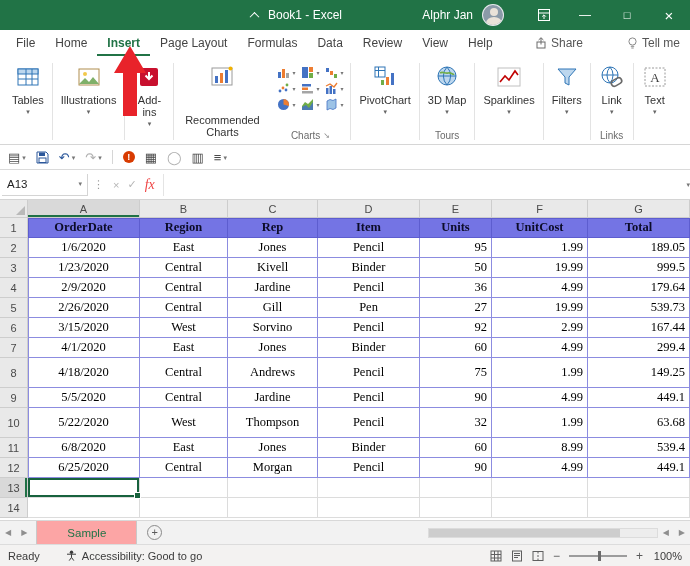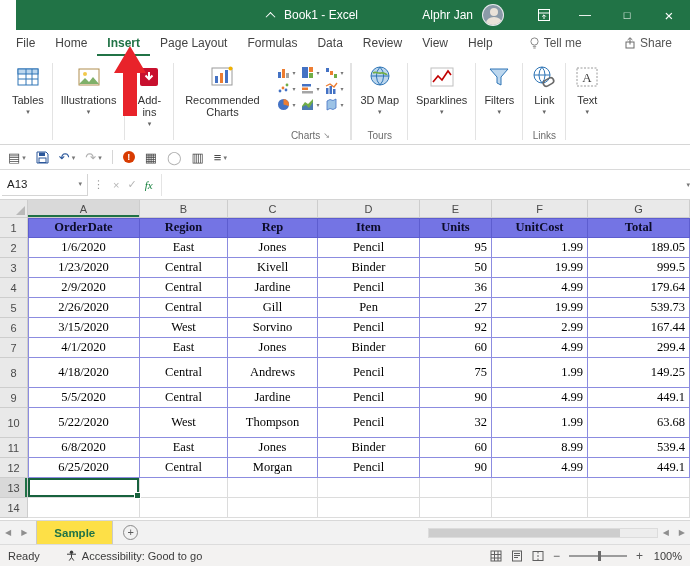--- a/index.html
+++ b/index.html
@@ -1,20 +1,20 @@
 <!DOCTYPE html>
 <html><head>
 <meta charset="utf-8">
 <style>
   * { box-sizing: border-box; margin: 0; padding: 0; }
   html,body { width:690px; height:566px; font-family:"Liberation Sans",sans-serif; }
   .app { width:690px; height:566px; display:flex; flex-direction:column; background:#fff; overflow:hidden; position:relative; }
 
   
-  .titlebar { flex:0 0 30px; background:#217346; color:#fff; display:flex; align-items:center; font-size:12px;margin-left:16px; }
+  .titlebar { flex:0 0 30px; background:#217346; color:#fff; display:flex; align-items:center; font-size:12px; }
   .tb-left-spacer { flex:0 0 246px; }
   .tb-chev { display:inline-flex; align-items:center; justify-content:center; width:16px; height:16px; margin-right:6px; cursor:pointer; }
   .chev-up { width:7px; height:7px; border-left:1.6px solid #fff; border-top:1.6px solid #fff; transform:rotate(45deg) translate(1px,1px); display:inline-block; }
   .tb-title { white-space:nowrap; }
   .tb-flex { flex:1; }
   .tb-user { margin-right:9px; white-space:nowrap; cursor:pointer; }
   .avatar { width:22px; height:22px; border-radius:50%; background:#8a9aa8; border:1px solid rgba(255,255,255,.8); position:relative; overflow:hidden; margin-right:32px; cursor:pointer; }
   .avatar::before { content:""; position:absolute; left:6.5px; top:3px; width:8px; height:8px; border-radius:50%; background:#e9e2d8; }
   .avatar::after { content:""; position:absolute; left:2.5px; top:12px; width:16px; height:12px; border-radius:50%; background:#e9e2d8; }
   .tb-rdo { width:16px; height:16px; display:inline-flex; align-items:center; justify-content:center; margin-right:12px; cursor:pointer; }
@@ -30,21 +30,21 @@
   .rtab.tellme { margin-left:16px; }
   .rtab.share { margin-left:auto; margin-right:8px; }
 
   
   .ribbon { flex:0 0 88px; background:#fff; border-bottom:1px solid #d6d6d6; display:flex; align-items:stretch; padding:2px 0 0 4px; overflow:hidden; position:relative; }
   .rgroup { display:flex; flex-direction:column; align-items:center; padding:2px 5px 0; }
   .rsep { flex:0 0 1px; background:#e3e3e3; margin:4px 0; }
   .bigbtn { display:flex; flex-direction:column; align-items:center; gap:2px; background:none; border:none; padding:3px 3px 0; font-family:"Liberation Sans",sans-serif; font-size:11px; color:#333; cursor:pointer; }
   .blabel { line-height:1.1; text-align:center; }
   .blabel.narrow { max-width:32px; }
-  .blabel.wide { max-width:80px; }
+  .blabel.wide { max-width:80px;margin-top:20px; }
   .bcaret { font-size:7px; color:#666; line-height:1; }
   .glabel-row { margin-top:auto; padding:1px 0 3px; display:flex; align-items:center; gap:3px; font-size:10px; color:#6b6b6b; }
   .launcher { font-size:8px; color:#8a8a8a; cursor:pointer; }
   .charts-grid { display:grid; grid-template-columns:repeat(3,1fr); gap:1px 2px; padding-top:4px; }
   .minibtn { display:flex; align-items:center; gap:2px; padding:1px 2px; background:none; border:none; cursor:pointer; }
   .minicaret { font-size:6px; color:#777; }
 
   
   .red-arrow { position:absolute; left:113px; top:46px; z-index:50; pointer-events:none; }
 
@@ -56,21 +56,21 @@
   .qundo { color:#2b579a; }
   .qalert { background:#d83b01; color:#fff; width:12px; height:12px; border-radius:50%; font-size:9px; font-weight:bold; display:inline-flex; align-items:center; justify-content:center; }
   .qdiv { width:1px; height:14px; background:#d6d6d6; }
 
   
   .fbar { flex:0 0 30px; display:flex; align-items:center; border-bottom:1px solid #d4d4d4; background:#fff; }
   .namebox { width:86px; height:22px; margin-left:2px; display:flex; align-items:center; justify-content:space-between; padding:0 5px; border:1px solid #d4d4d4; border-top:none; border-left:none; font-size:11.5px; color:#222; cursor:pointer; }
   .ncaret { font-size:7px; color:#777; }
   .fdots { color:#9a9a9a; font-size:11px; margin:0 5px; cursor:col-resize; }
   .fbtn { color:#b5b5b5; font-size:11px; margin:0 4px; cursor:pointer; }
-  .fbtn.fx { color:#15803d; font-style:italic; font-family:"Liberation Serif",serif; font-size:11px; }
+  .fbtn.fx { color:#ef4444; font-style:italic; font-family:"Liberation Serif",serif; font-size:14px; }
   .finput { flex:1; height:22px; border-left:1px solid #e4e4e4; margin-left:4px; font-size:12px; padding:3px 5px; color:#000; }
   .fexpand { font-size:7px; color:#777; margin-left:4px; cursor:pointer; }
 
   
   .gridwrap { flex:1 1 auto; overflow:hidden; background:#fff; }
   #grid-table { border-collapse:separate; border-spacing:0; table-layout:fixed; width:690px; }
   #grid-table th, #grid-table td { padding:0 4px; overflow:hidden; white-space:nowrap; }
   .corner, .colhdr, .rowhdr { background:#e9e9e9; border-right:1px solid #cdcdcd; border-bottom:1px solid #cdcdcd; font-weight:normal; font-size:11px; color:#4a4a4a; text-align:center; padding:0; cursor:pointer; }
   .colhdr.hl { background:#d9d9d9; box-shadow:inset 0 -2px 0 #1f7145; }
   .rowhdr.hl { background:#d9d9d9; box-shadow:inset -2px 0 0 #1f7145; }
@@ -81,21 +81,21 @@
   .fmt { border-right-color:#8c8ce0; border-bottom-color:#8c8ce0; }
   .fmt.col-a { box-shadow:inset 1px 0 0 #8c8ce0;text-align:center; }
   .thdr { background:#7474e4; border-right-color:#5d5dcf; border-bottom-color:#5d5dcf; font-weight:bold; text-align:center; color:#0c0c28; box-shadow:inset 0 1px 0 #5d5dcf; }
   .thdr.col-a { box-shadow:inset 0 1px 0 #5d5dcf, inset 1px 0 0 #5d5dcf; }
   .acell { box-shadow:inset 0 0 0 2px #17623d; position:relative; overflow:visible !important; }
   .acell::after { content:""; position:absolute; right:-2px; bottom:-2px; width:5px; height:5px; background:#17623d; border:1px solid #fff; z-index:3; }
 
   
   .sheetbar { flex:0 0 24px; background:#f2f2f2; border-top:1px solid #d8d8d8; display:flex; align-items:center; font-size:11.5px; }
   .snav { color:#8f8f8f; font-size:8px; padding:0 5px; cursor:pointer; }
-  .stab { height:100%; background:#fde047; border-left:1px solid #c9c9c9; border-right:1px solid #c9c9c9; display:flex; align-items:center; padding:0 17px; margin-left:4px; color:#217346; font-weight:bold; cursor:pointer; }
+  .stab { height:100%; background:#fca5a5; border-left:1px solid #c9c9c9; border-right:1px solid #c9c9c9; display:flex; align-items:center; padding:0 30px; margin-left:4px; color:#217346; font-weight:normal; cursor:pointer; }
   .newsheet { width:15px; height:15px; border:1px solid #8a8a8a; border-radius:50%; display:inline-flex; align-items:center; justify-content:center; color:#5a5a5a; font-size:11px; margin-left:10px; cursor:pointer; line-height:1; }
   .hscroll { margin-left:auto; display:flex; align-items:center; width:262px; height:100%; }
   .htrack { flex:1; height:10px; background:#ededed; border:1px solid #dcdcdc; display:flex; }
   .hthumb { width:84%; height:100%; background:#cdcdcd; cursor:pointer; }
 
   
   .statusbar { flex:0 0 22px; background:#f3f2f1; border-top:1px solid #dcdcdc; display:flex; align-items:center; font-size:11px; color:#3b3b3b; padding:0 8px; }
   .sready { margin-right:26px; }
   .sacc { display:inline-flex; align-items:center; gap:5px; cursor:pointer; }
   .sright { margin-left:auto; display:flex; align-items:center; gap:9px; }
@@ -134,34 +134,34 @@
   <div class="tabrow">
     <div class="rtab">File</div>
     <div class="rtab">Home</div>
     <div class="rtab active">Insert</div>
     <div class="rtab">Page Layout</div>
     <div class="rtab">Formulas</div>
     <div class="rtab">Data</div>
     <div class="rtab">Review</div>
     <div class="rtab">View</div>
     <div class="rtab">Help</div>
+    <div class="rtab iconic share">
+      <svg width="12" height="12" viewBox="0 0 12 12">
+          <rect x="2" y="5" width="8" height="6" fill="none" stroke="#6a6a6a"></rect>
+          <path d="M6 7.5V1M3.6 3L6 .7 8.4 3" stroke="#6a6a6a" fill="none"></path>
+        </svg>
+      <span>Share</span>
+    </div>
     <div class="rtab iconic tellme">
       <svg width="11" height="12" viewBox="0 0 11 12">
           <circle cx="5.5" cy="4.5" r="3.6" fill="#fff" stroke="#8a8a8a"></circle>
           <path d="M3.8 9.3h3.4M4.3 11h2.4" stroke="#8a8a8a" fill="none"></path>
         </svg>
       <span>Tell me</span>
     </div>
-    <div class="rtab iconic share">
-      <svg width="12" height="12" viewBox="0 0 12 12">
-          <rect x="2" y="5" width="8" height="6" fill="none" stroke="#6a6a6a"></rect>
-          <path d="M6 7.5V1M3.6 3L6 .7 8.4 3" stroke="#6a6a6a" fill="none"></path>
-        </svg>
-      <span>Share</span>
-    </div>
   </div>
 
   <div class="ribbon">
 
     <div class="rgroup">
       <button class="bigbtn">
         <span><svg width="26" height="26" viewBox="0 0 26 26">
               <rect x="3" y="5" width="20" height="16" fill="#fff" stroke="#2e75b6"></rect>
               <rect x="3" y="5" width="20" height="5" fill="#bdd7ee" stroke="#2e75b6"></rect>
               <path d="M3 15h20M11 5v16M17 5v16" stroke="#2e75b6" fill="none"></path>
@@ -283,20 +283,33 @@
             <span class="minicaret">▾</span>
           </button>
       </div>
       <div class="glabel-row">
         <span>Charts</span>
         <span class="launcher">↘</span>
       </div>
     </div>
     <div class="rsep"></div>
 
+    <div class="rgroup">
+      <button class="bigbtn">
+        <span><svg width="26" height="26" viewBox="0 0 26 26">
+              <rect x="3" y="3" width="10" height="10" fill="#fff" stroke="#2e75b6"></rect>
+              <path d="M3 6.5h10M6.5 3v10" stroke="#2e75b6"></path>
+              <rect x="9" y="16" width="3" height="5" fill="#70ad47"></rect>
+              <rect x="14" y="13" width="3" height="8" fill="#ed7d31"></rect>
+              <rect x="19" y="9" width="3" height="12" fill="#4472c4"></rect>
+            </svg></span>
+        <span class="blabel">PivotChart</span>
+        <span class="bcaret">▾</span>
+      </button>
+    </div>
     <div class="rsep"></div>
 
     <div class="rgroup">
       <button class="bigbtn">
         <span><svg width="26" height="26" viewBox="0 0 26 26">
               <circle cx="13" cy="12" r="9" fill="#bdd7ee" stroke="#2e75b6"></circle>
               <path d="M4 12h18M13 3a13 13 0 0 1 0 18M13 3a13 13 0 0 0 0 18" stroke="#2e75b6" fill="none"></path>
               <path d="M6 9c3-2 5 1 8 0s5 2 6 1" stroke="#70ad47" stroke-width="1.8" fill="none"></path>
             </svg></span>
         <span class="blabel">3D Map</span>

